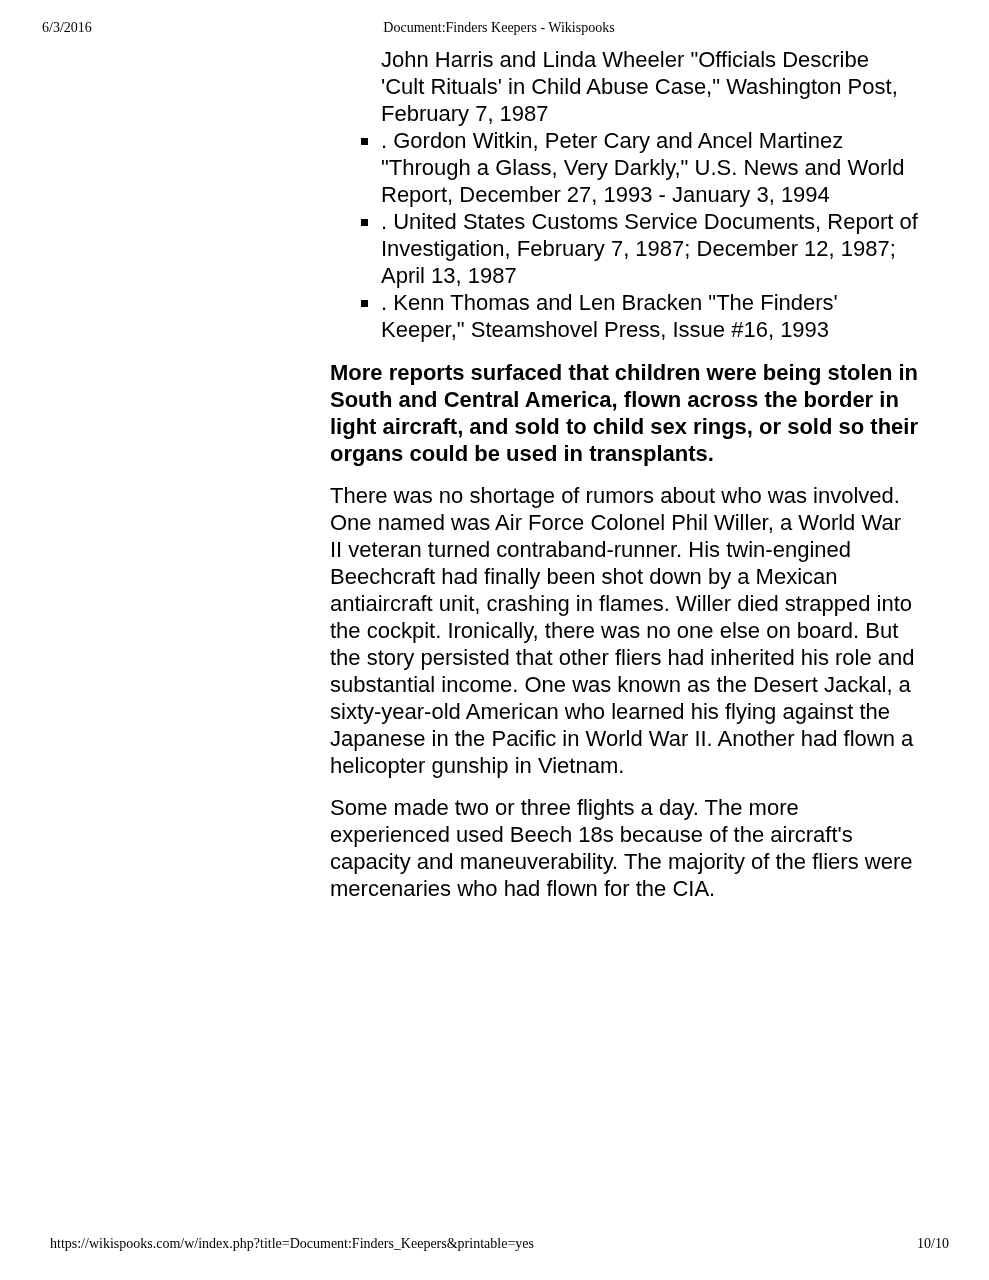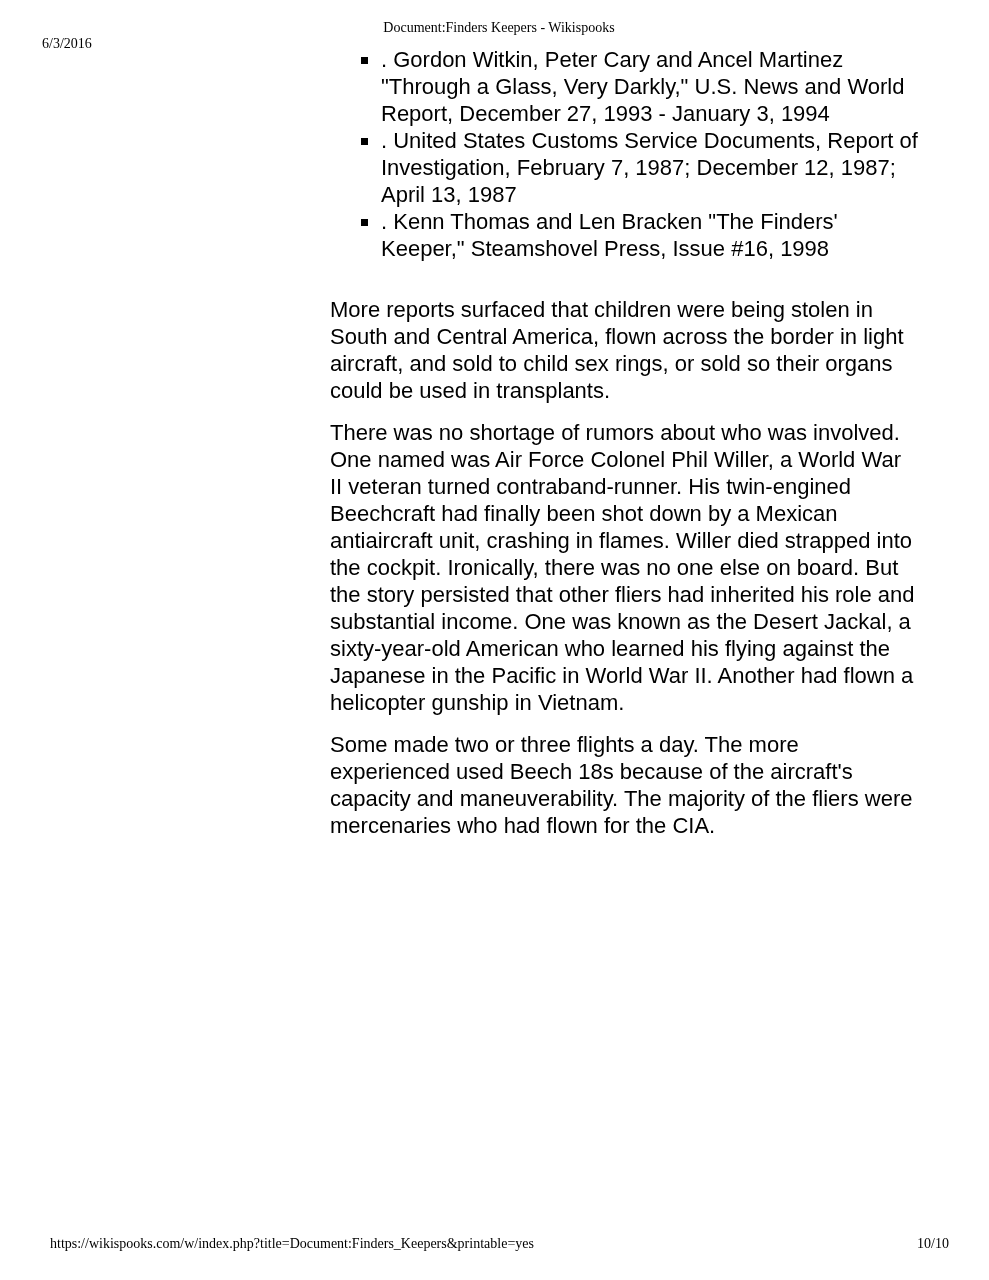--- a/index.html
+++ b/index.html
@@ -23,21 +23,21 @@
     left: 0;
     width: 100%;
     height: 20px;
     font-family: "Liberation Serif", serif;
     font-size: 14px;
     color: #000000;
   }
   .print-date {
     position: absolute;
     left: 42px;
-    top: 16px;
+    top: 0;
     white-space: nowrap;
   }
   .print-title {
     position: absolute;
     left: 499px;
     top: 0;
     transform: translateX(-50%);
     white-space: nowrap;
   }
   
@@ -70,21 +70,22 @@
     letter-spacing: 0px;
   }
   .doc-column p {
     margin: 0;
     padding: 0;
   }
   .doc-column p.body-para {
     margin-top: 15px;
   }
   .doc-column p.first-para {
-    margin-top: 34px;
+    margin-top: 16px;
+    font-weight: bold;
   }
   .doc-column p.retrieved-line {
     margin-top: 46px;
   }
   
   .print-footer {
     position: absolute;
     top: 1236px;
     left: 8px;
     width: 100%;
@@ -112,23 +113,24 @@
 <div class="page">
 
   <div class="print-header">
     <span class="print-date">6/3/2016</span>
     <span class="print-title">Document:Finders Keepers - Wikispooks</span>
   </div>
 
   <div class="doc-column">
 
     <ul class="ref-list">
+      <li class="no-bullet">John Harris and Linda Wheeler "Officials Describe 'Cult Rituals' in Child Abuse Case," Washington Post, February 7, 1987</li>
       <li>. Gordon Witkin, Peter Cary and Ancel Martinez "Through a Glass, Very Darkly," U.S. News and World Report, December 27, 1993 - January 3, 1994</li>
       <li>. United States Customs Service Documents, Report of Investigation, February 7, 1987; December 12, 1987; April 13, 1987</li>
-      <li>. Kenn Thomas and Len Bracken "The Finders' Keeper," Steamshovel Press, Issue #16, 1998</li>
+      <li>. Kenn Thomas and Len Bracken "The Finders' Keeper," Steamshovel Press, Issue #16, 1993</li>
     </ul>
 
 
     <p class="body-para first-para">More reports surfaced that children were being stolen in South and Central America, flown across the border in light aircraft, and sold to child sex rings, or sold so their organs could be used in transplants.</p>
 
     <p class="body-para">There was no shortage of rumors about who was involved. One named was Air Force Colonel Phil Willer, a World War II veteran turned contraband-runner. His twin-engined Beechcraft had finally been shot down by a Mexican antiaircraft unit, crashing in flames. Willer died strapped into the cockpit. Ironically, there was no one else on board. But the story persisted that other fliers had inherited his role and substantial income. One was known as the Desert Jackal, a sixty-year-old American who learned his flying against the Japanese in the Pacific in World War II. Another had flown a helicopter gunship in Vietnam.</p>
 
 
     <p class="body-para">Some made two or three flights a day. The more experienced used Beech 18s because of the aircraft's capacity and maneuverability. The majority of the fliers were mercenaries who had flown for the CIA.</p>
 

